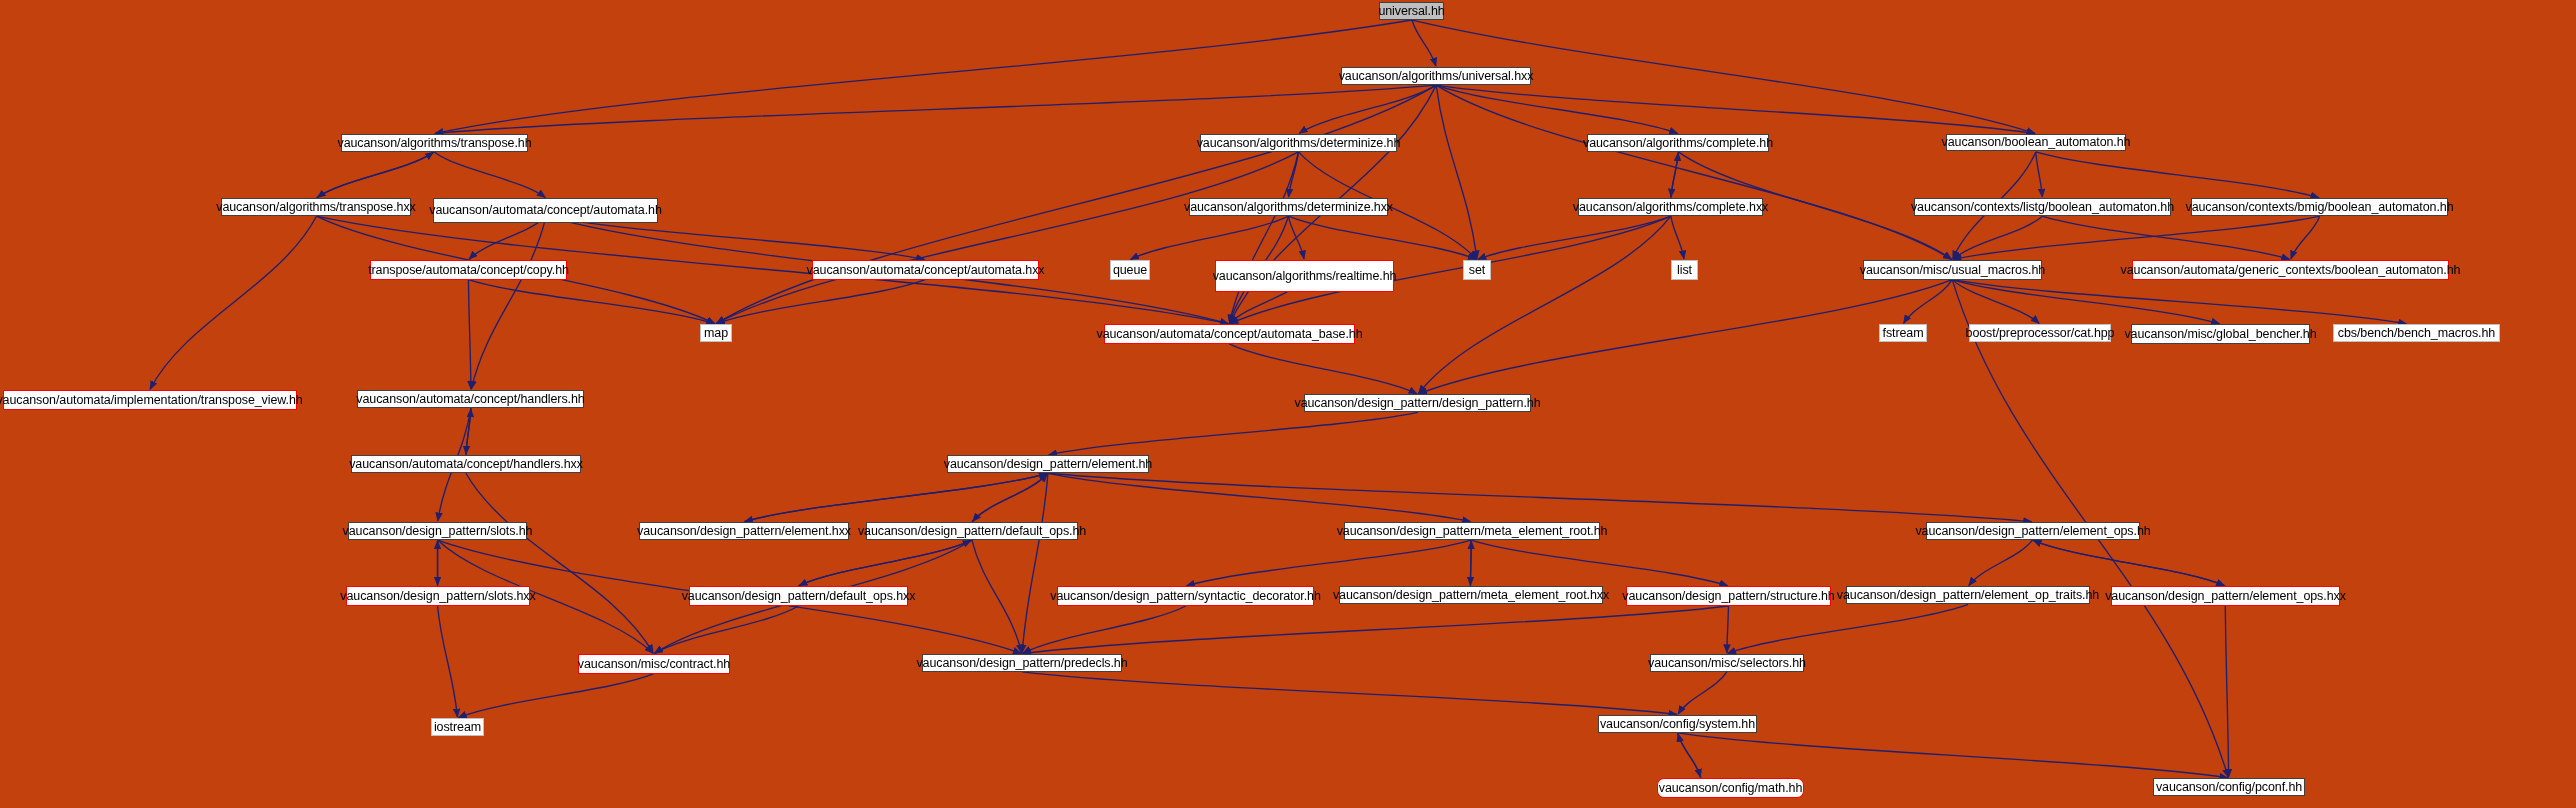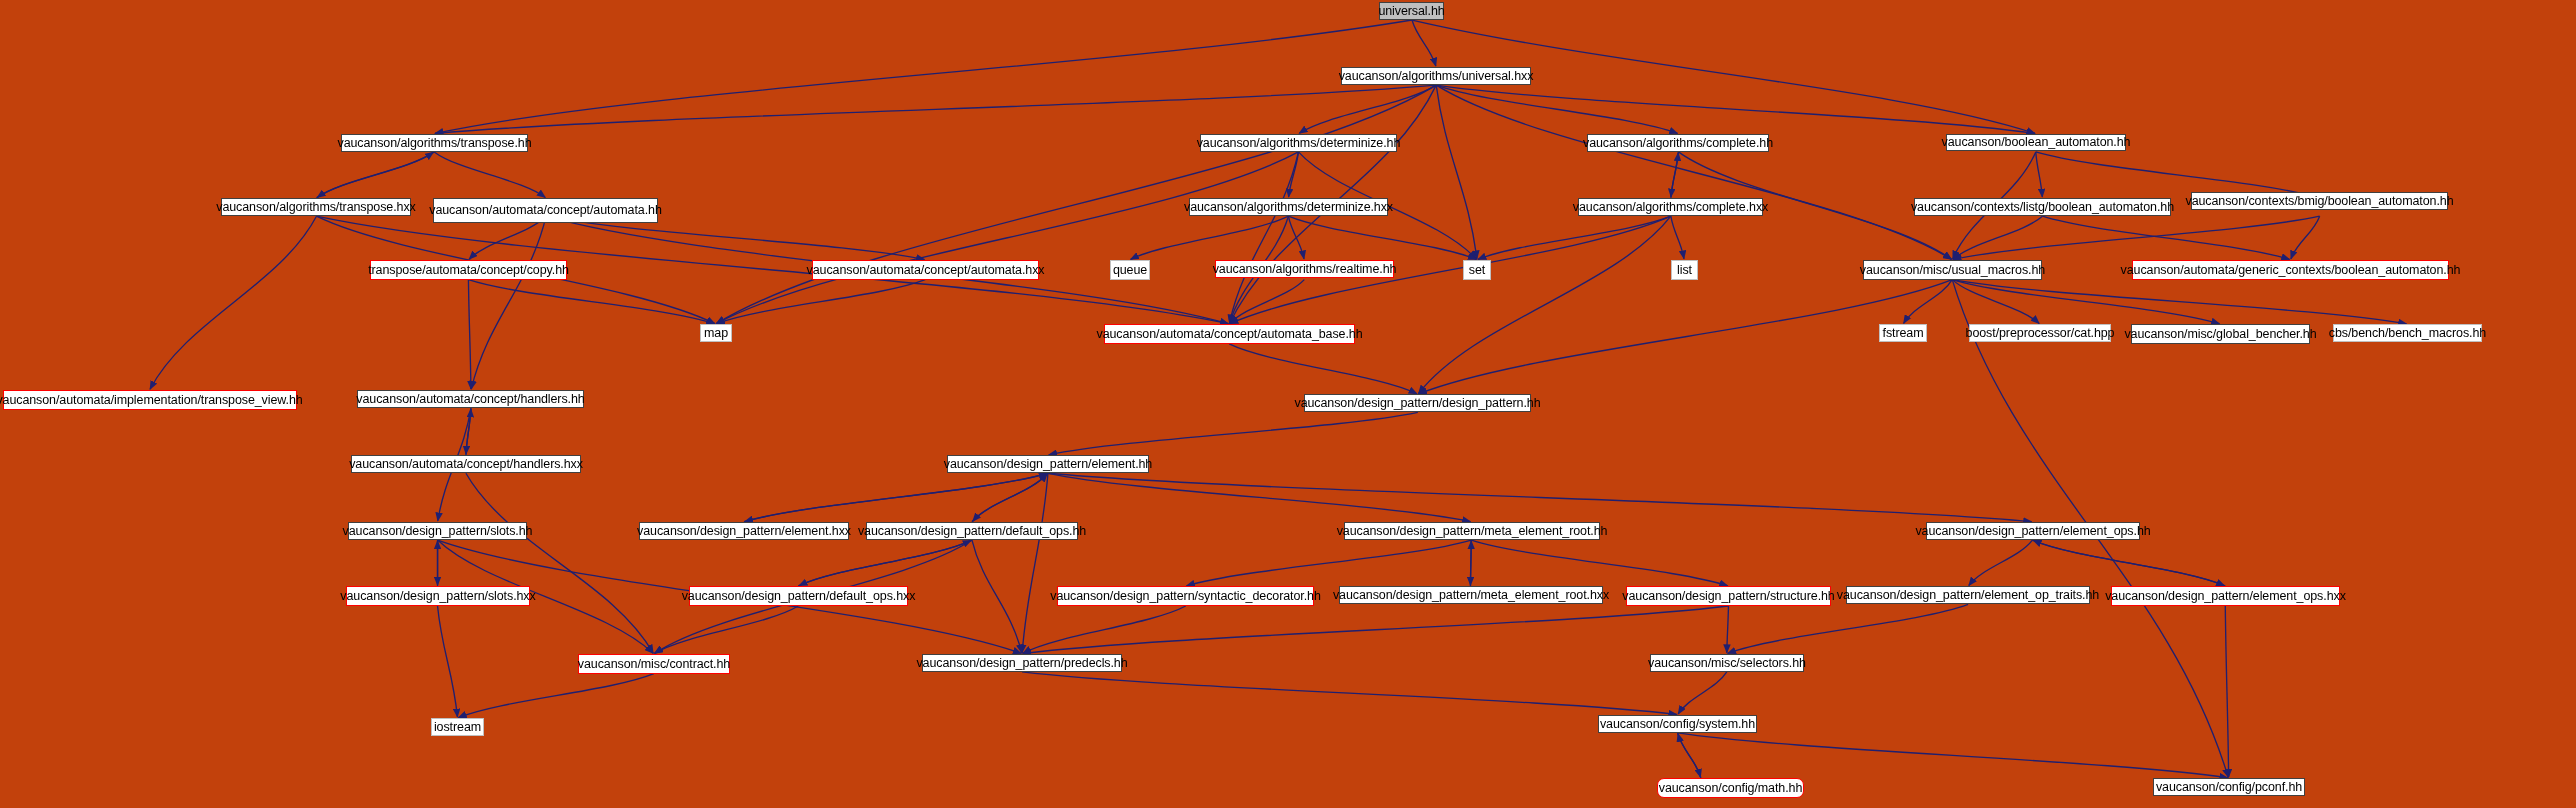--- a/index.html
+++ b/index.html
@@ -152,33 +152,33 @@
       </div>
       <div class="node n-hdr2" style="left: 1189px; top: 198px; width: 199px; height: 18.4px;">
         <span>vaucanson/algorithms/determinize.hxx</span>
       </div>
       <div class="node n-hdr2" style="left: 1578px; top: 198px; width: 185px; height: 18.4px;">
         <span>vaucanson/algorithms/complete.hxx</span>
       </div>
       <div class="node n-hdr" style="left: 1914px; top: 198px; width: 257px; height: 18.4px;">
         <span>vaucanson/contexts/listg/boolean_automaton.hh</span>
       </div>
-      <div class="node n-hdr" style="left: 2191px; top: 192px; width: 257px; height: 18.4px;">
+      <div class="node n-hdr" style="left: 2191px; top: 198px; width: 257px; height: 18.4px;">
         <span>vaucanson/contexts/bmig/boolean_automaton.hh</span>
       </div>
       <div class="node n-red" style="left: 370px; top: 260px; width: 197px; height: 20px;">
         <span>transpose/automata/concept/copy.hh</span>
       </div>
       <div class="node n-red" style="left: 812px; top: 260px; width: 227px; height: 20px;">
         <span>vaucanson/automata/concept/automata.hxx</span>
       </div>
       <div class="node n-sys" style="left: 1110px; top: 260px; width: 40px; height: 20px;">
         <span>queue</span>
       </div>
-      <div class="node n-red" style="left: 1215px; top: 260px; width: 179px; height: 18px;">
+      <div class="node n-red" style="left: 1215px; top: 260px; width: 179px; height: 32px;">
         <span>vaucanson/algorithms/realtime.hh</span>
       </div>
       <div class="node n-sys" style="left: 1463px; top: 260px; width: 28px; height: 20px;">
         <span>set</span>
       </div>
       <div class="node n-sys" style="left: 1671px; top: 260px; width: 27px; height: 20px;">
         <span>list</span>
       </div>
       <div class="node n-hdr2" style="left: 1863px; top: 260px; width: 179px; height: 20px;">
         <span>vaucanson/misc/usual_macros.hh</span>
@@ -194,21 +194,21 @@
       </div>
       <div class="node n-sys" style="left: 1879px; top: 324px; width: 48px; height: 18.4px;">
         <span>fstream</span>
       </div>
       <div class="node n-sys" style="left: 1969px; top: 324px; width: 142px; height: 18.4px;">
         <span>boost/preprocessor/cat.hpp</span>
       </div>
       <div class="node n-hdr2" style="left: 2131px; top: 324px; width: 179px; height: 20px;">
         <span>vaucanson/misc/global_bencher.hh</span>
       </div>
-      <div class="node n-sys" style="left: 2333px; top: 324px; width: 149px; height: 18.4px; align-items: center;">
+      <div class="node n-sys" style="left: 2333px; top: 324px; width: 167px; height: 18.4px; align-items: center;">
         <span>cbs/bench/bench_macros.hh</span>
       </div>
       <div class="node n-red" style="left: 2.5px; top: 390px; width: 294px; height: 20px;">
         <span>vaucanson/automata/implementation/transpose_view.hh</span>
       </div>
       <div class="node n-hdr2" style="left: 357px; top: 390px; width: 227px; height: 18.4px;">
         <span>vaucanson/automata/concept/handlers.hh</span>
       </div>
       <div class="node n-hdr2" style="left: 1304px; top: 394px; width: 227px; height: 18.4px;">
         <span>vaucanson/design_pattern/design_pattern.hh</span>

